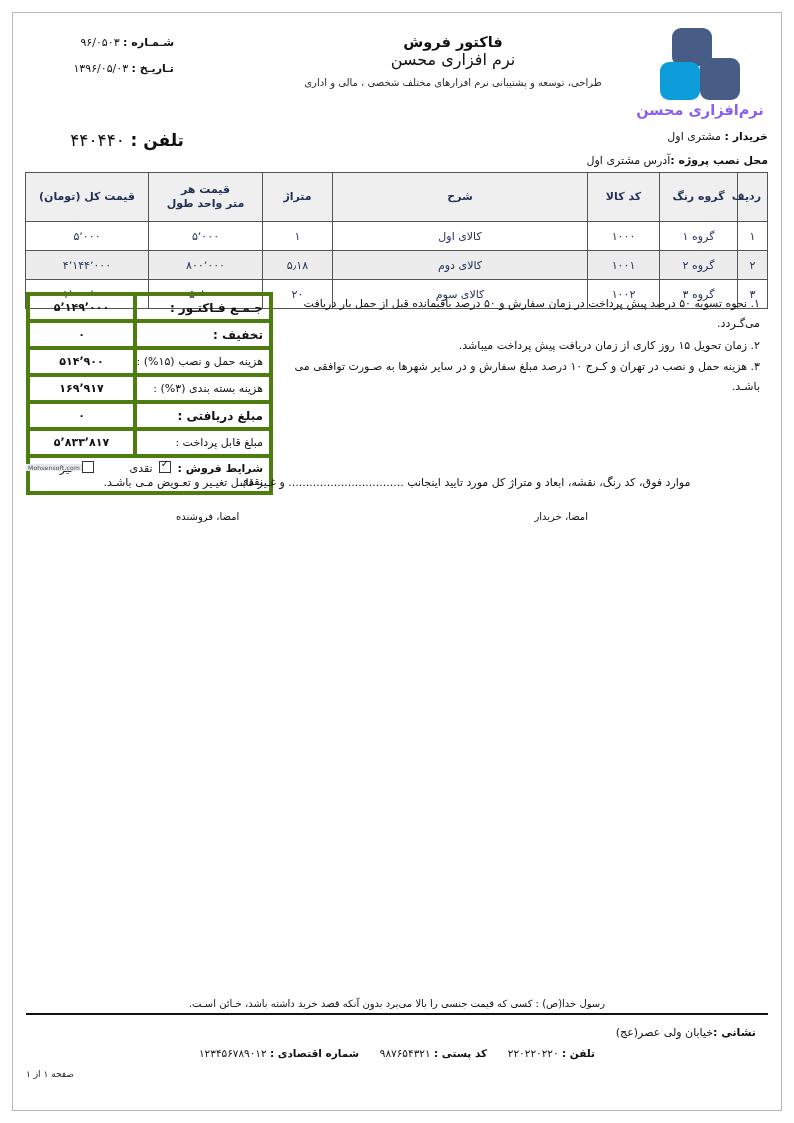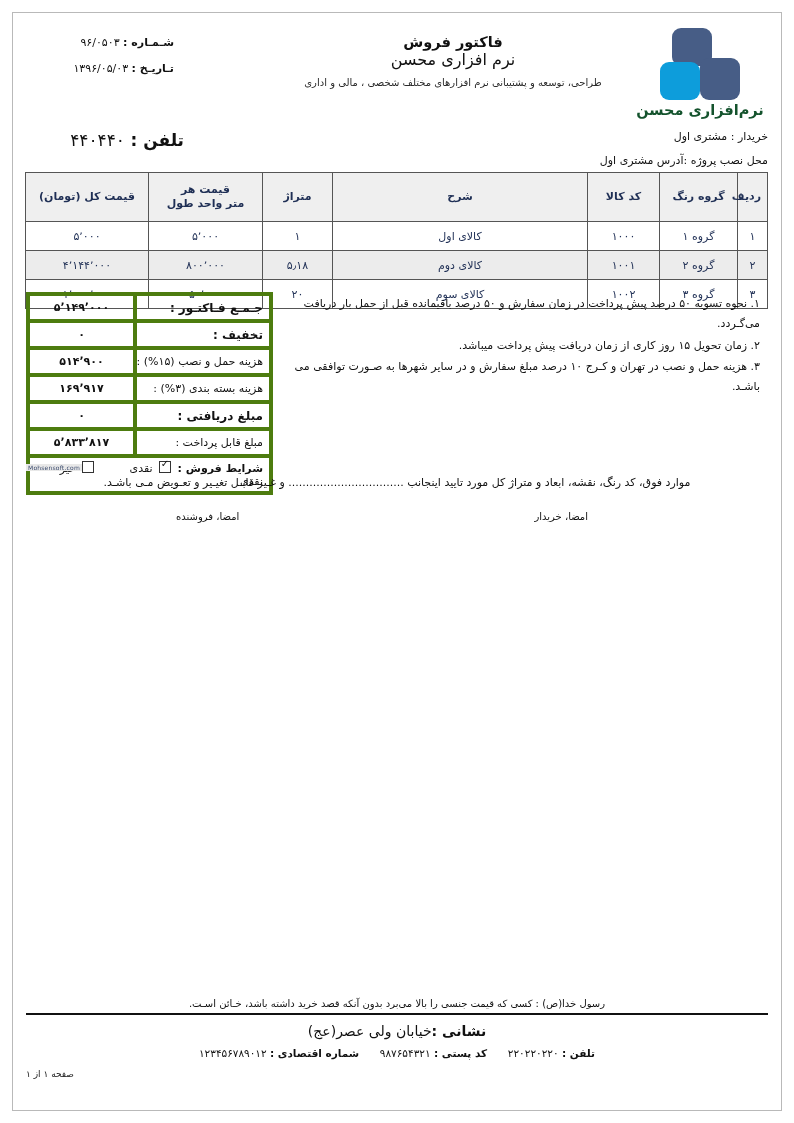--- a/index.html
+++ b/index.html
@@ -76,21 +76,21 @@
   .sq-bl {
     right: 48px;
     top: 34px;
     width: 40px;
     height: 38px;
     background: #0d9ddb;
   }
   .logo-word {
     font-size: 14.5px;
     font-weight: bold;
-    color: #14532d;
+    color: #8b5cf6;
     letter-spacing: -0.4px;
     direction: rtl;
     white-space: nowrap;
   }
   .title-block {
     position: absolute;
     right: 150px;
     top: 8px;
     width: 330px;
     text-align: center;
@@ -128,21 +128,21 @@
     position: absolute;
     right: 0;
     top: 104px;
     text-align: right;
     width: 460px;
   }
   .buyer-line {
     font-size: 11px;
     margin-bottom: 11px;
   }
-  .buyer-line b { font-weight: normal; text-align: right; }
+  .buyer-line b { font-weight: bold; text-align: right; }
   .phone-line {
     position: absolute;
     left: 0;
     top: 104px;
     width: 250px;
     text-align: right;
     font-size: 17px;
     padding-right: 92px;
     box-sizing: border-box;
   }
@@ -304,25 +304,24 @@
   }
   .foot-rule {
     position: absolute;
     right: 0;
     bottom: 82px;
     width: 742px;
     border-top: 2px solid #111;
   }
   .addr {
     position: absolute;
-    right: 0;
+    right: 12px;
     bottom: 58px;
     width: 742px;
-    text-align: center;
-    font-size: 14px;
+    font-size: 11px;
   }
   .addr b { font-weight: bold; }
   .contact {
     position: absolute;
     right: 0;
     bottom: 38px;
     width: 742px;
     text-align: center;
     font-size: 10.5px;
   }

